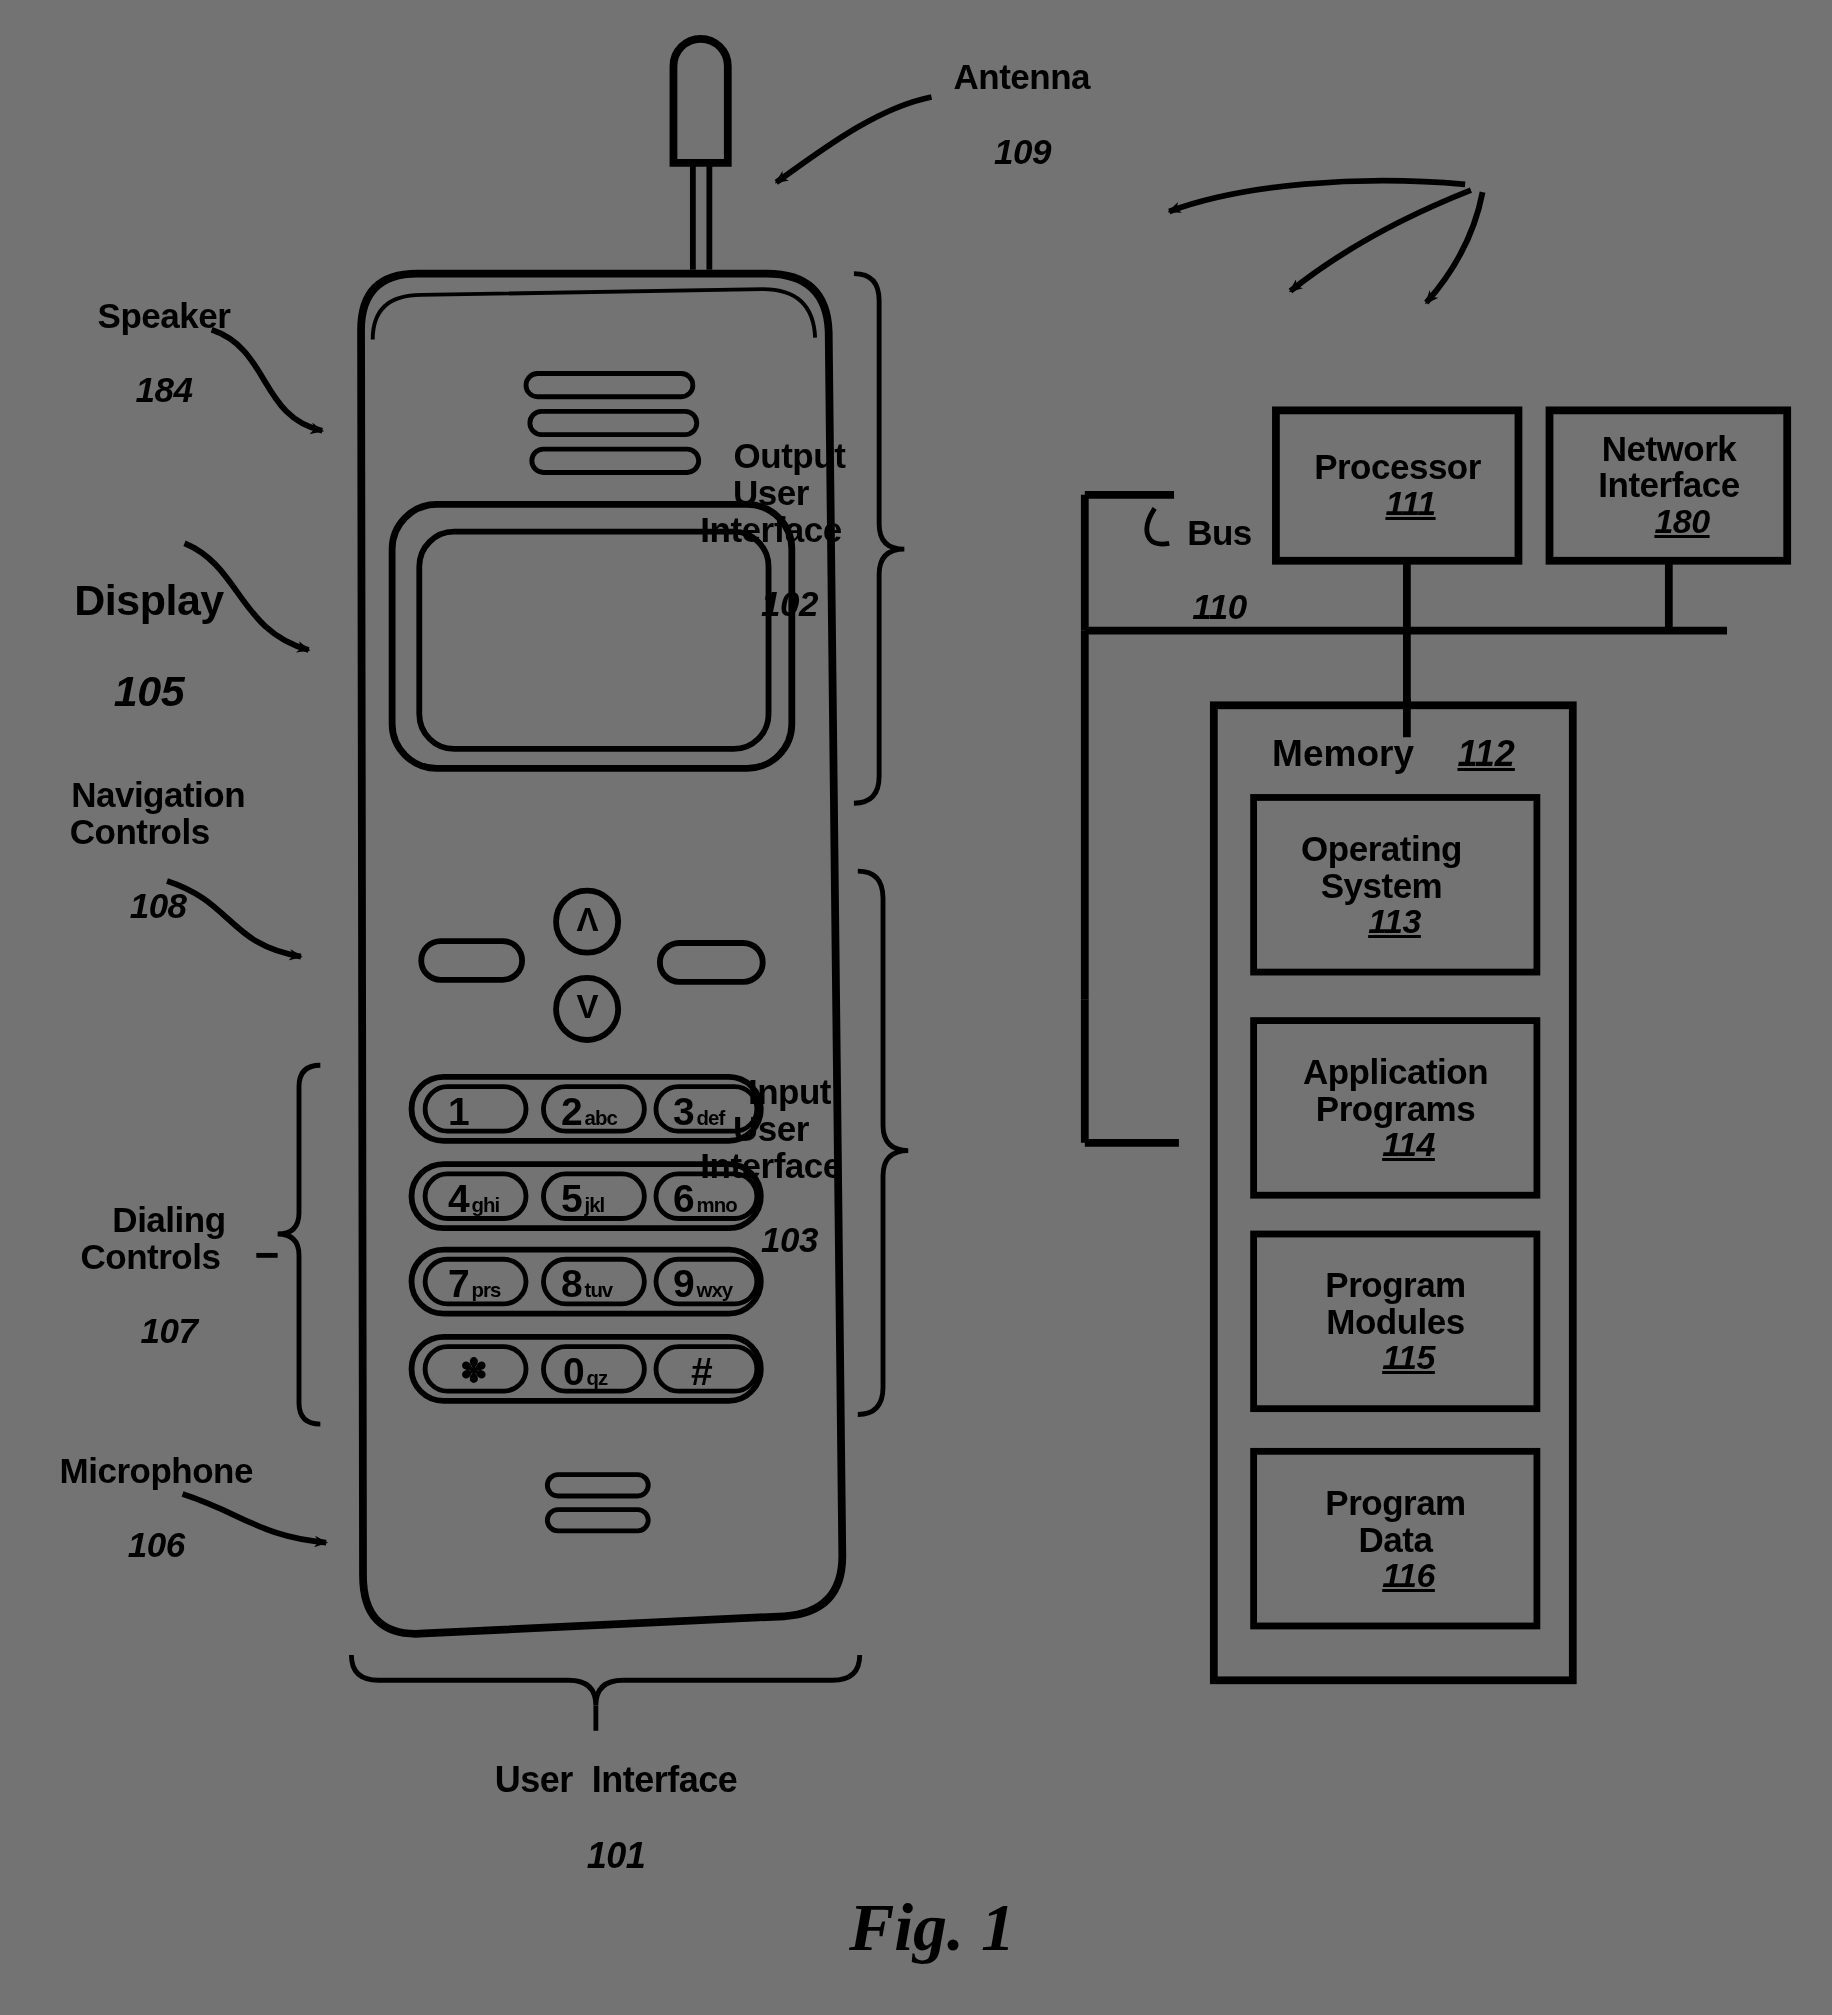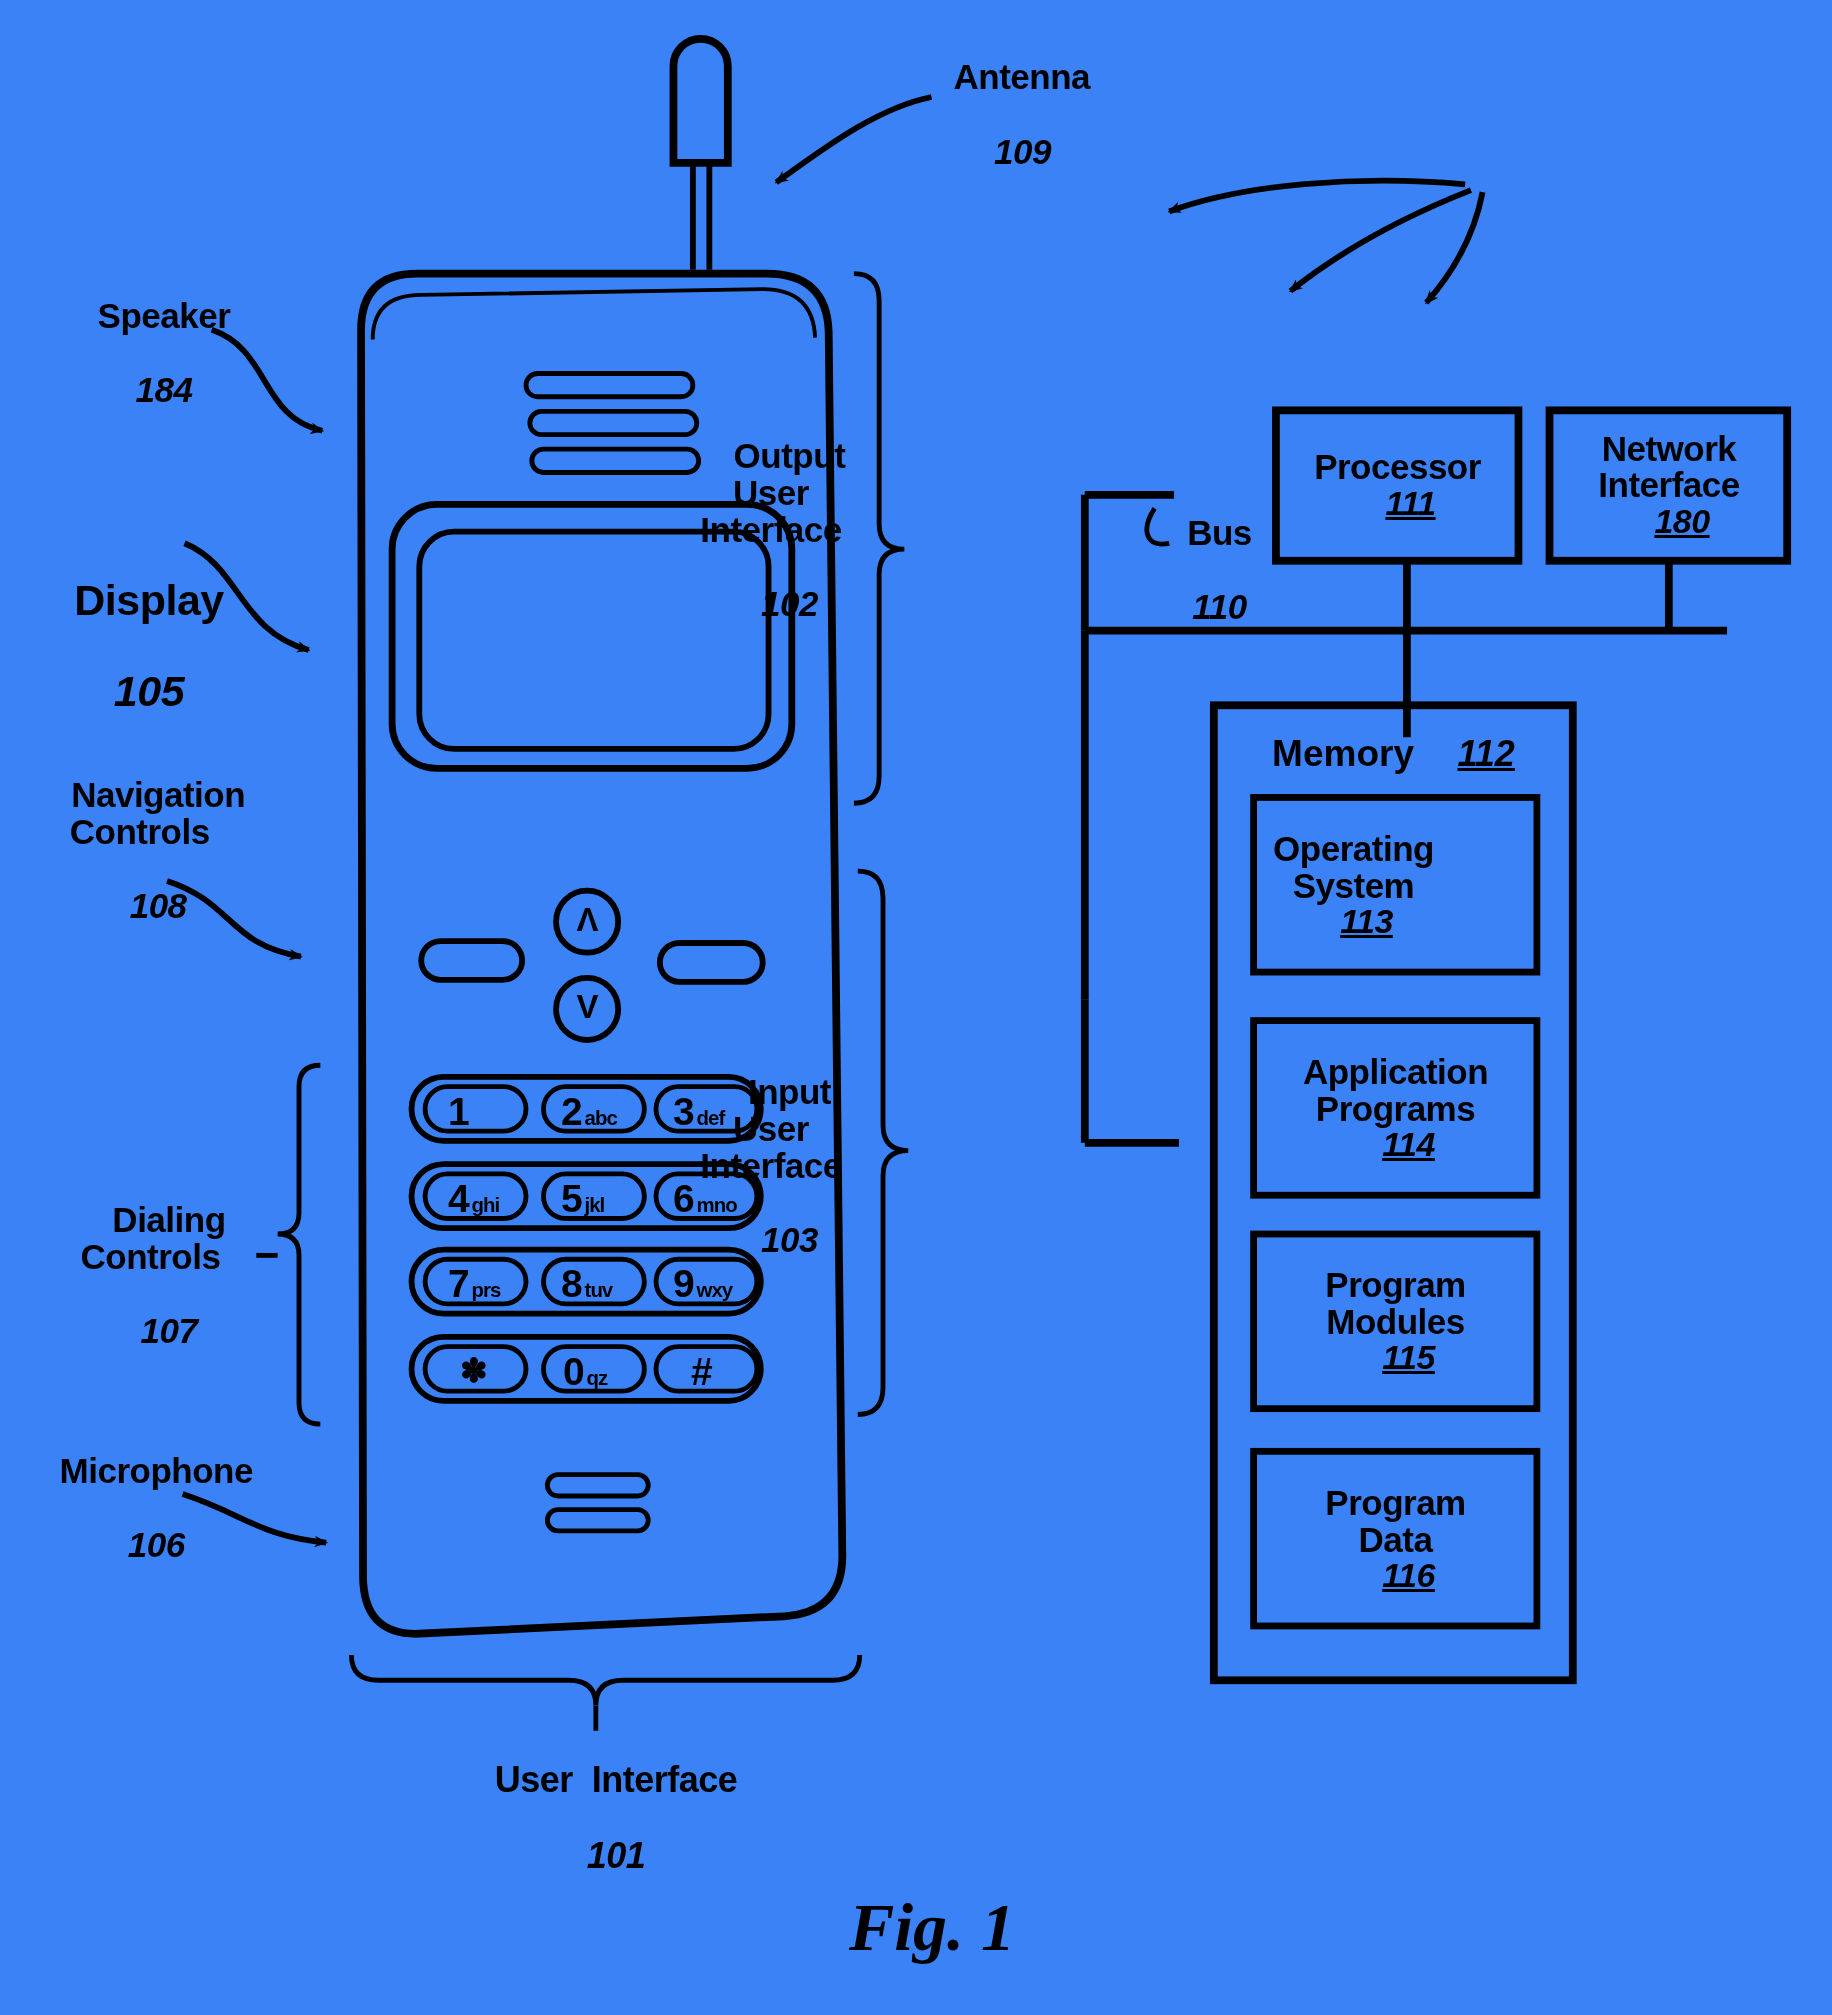--- a/index.html
+++ b/index.html
@@ -7,21 +7,21 @@
     padding: 0;
     background: #ffffff;
   }
   body {
     font-family: "Liberation Sans", sans-serif;
   }
   #page {
     position: relative;
     width: 1832px;
     height: 2015px;
-    background: #3b82f6;
+    background: #737373;
     overflow: hidden;
   }
   #svg-root {
     position: absolute;
     left: 0;
     top: 0;
     width: 1832px;
     height: 2015px;
   }
   .lbl {
@@ -284,21 +284,21 @@
     <span class="num u" style="font-size:34px;">180</span>
   </div>
 
   <div style="position:absolute; left:1214px; top:720px; width:359px; height:68px;
               display:flex; align-items:center; justify-content:center; gap:17.5px;
               font-family:'Liberation Sans', sans-serif; font-weight:bold; font-size:37px; color:#000;">
     <span>Memory</span>
     <span class="num u" style="font-size:36px;">112</span>
   </div>
 
-  <div class="boxlabel" style="left:1212px; top:798px; width:283px; height:175px; font-size:35px;">
+  <div class="boxlabel" style="left:1240px; top:798px; width:283px; height:175px; font-size:35px;">
     <span style="white-space:pre-line;">Operating
 System</span>
     <span class="num u" style="font-size:34px;">113</span>
   </div>
 
   <div class="boxlabel" style="left:1254px; top:1021px; width:283px; height:175px; font-size:35px;">
     <span style="white-space:pre-line;">Application
 Programs</span>
     <span class="num u" style="font-size:34px;">114</span>
   </div>

